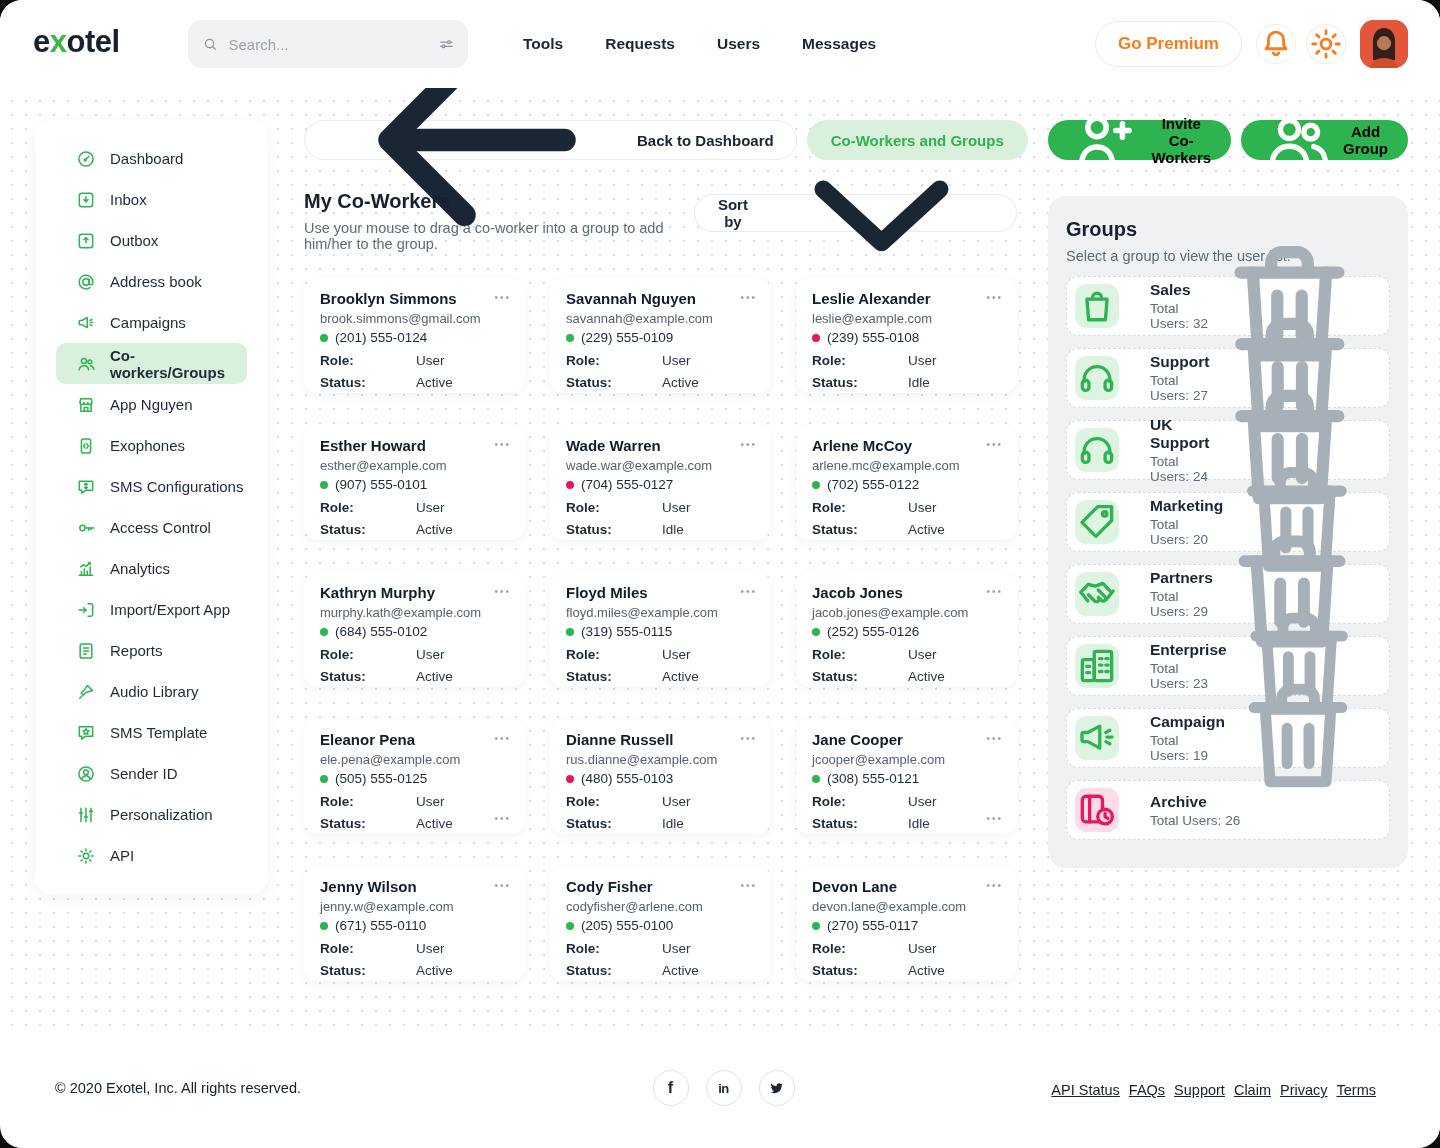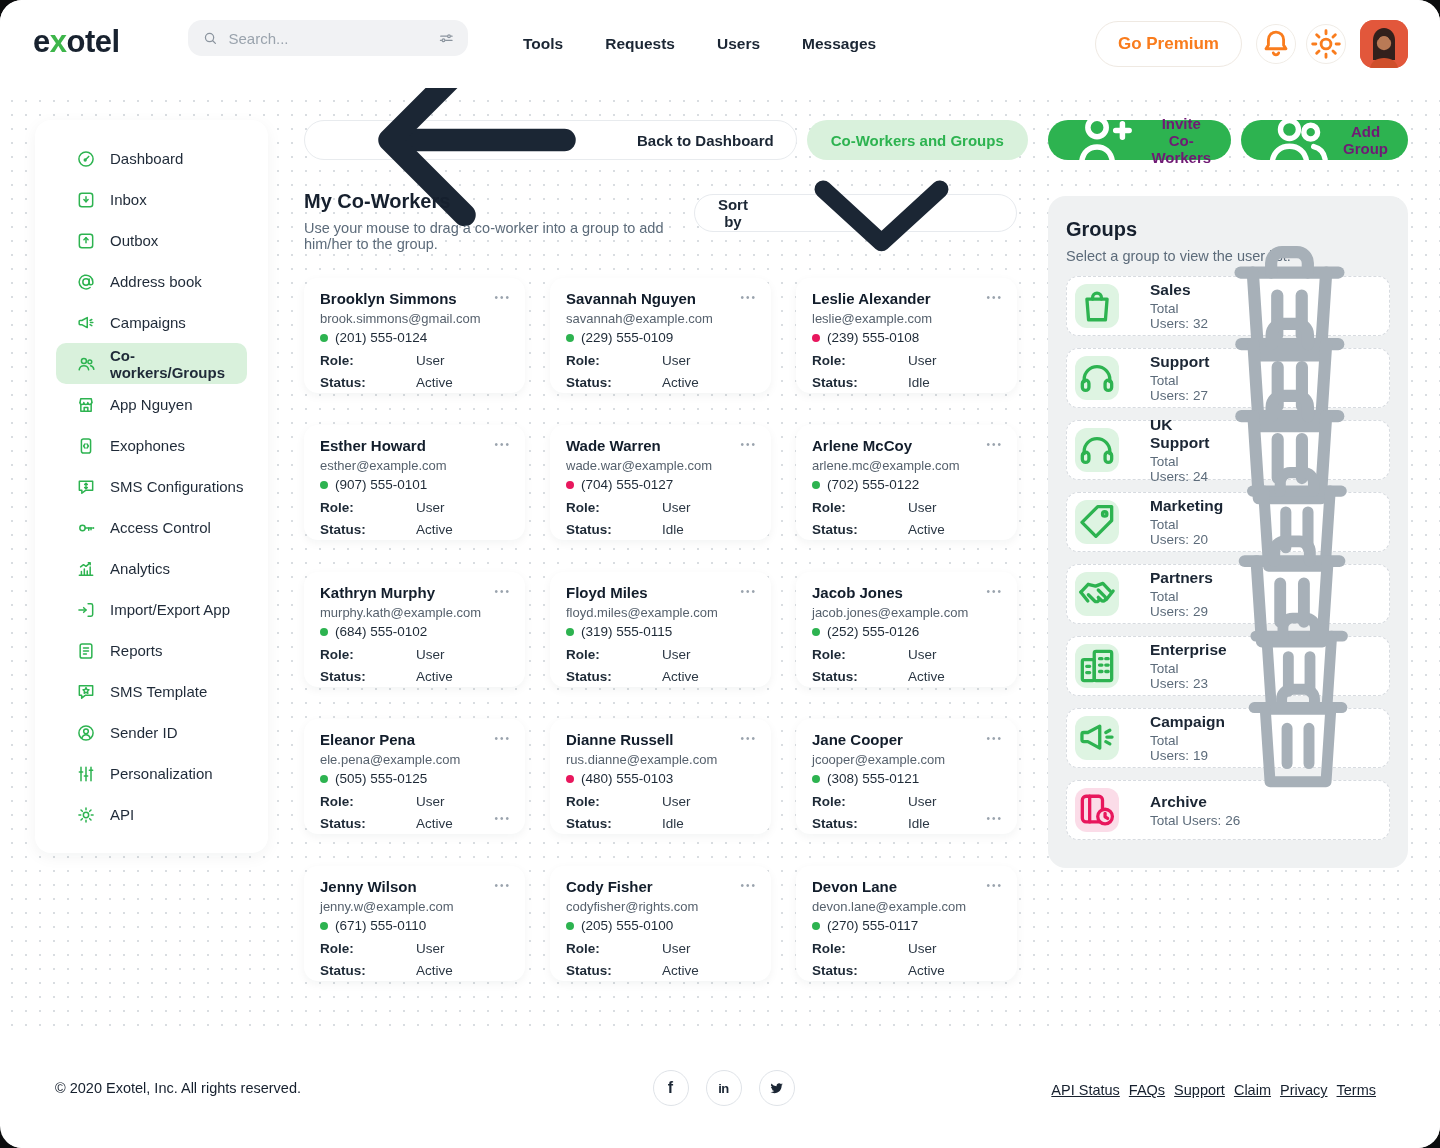--- a/index.html
+++ b/index.html
@@ -3,21 +3,21 @@
 <meta charset="utf-8">
 <style>
   * { margin:0; padding:0; box-sizing:border-box; }
   body { background:#0c0d0e; font-family:"Liberation Sans","DejaVu Sans",sans-serif; color:#1b2634; }
   .page { position:relative; width:1440px; height:1148px; margin:0 auto; background:#ffffff; border-radius:22px; overflow:hidden; }
 
   
   header { position:absolute; top:0; left:0; right:0; height:88px; background:#fff; z-index:5; }
   .logo { position:absolute; left:33px; top:24px; font-size:31px; font-weight:800; color:#18222f; letter-spacing:-.5px; }
   .logo .logo-x { color:#3db54a; }
-  .search-box { position:absolute; left:188px; top:20px; width:280px; height:36px; background:#f1f2f4; border-radius:14px; display:flex; align-items:center; padding:0 14px; gap:10px; }
+  .search-box { position:absolute; left:188px; top:20px; width:280px; height:48px; background:#f1f2f4; border-radius:14px; display:flex; align-items:center; padding:0 14px; gap:10px; }
   .search-box svg { width:19px; height:19px; color:#8b949e; flex:0 0 auto; }
   .search-box input { flex:1; border:none; outline:none; background:transparent; font-size:15px; color:#1b2634; font-family:inherit; }
   .search-box input::placeholder { color:#9aa3ad; }
   .main-nav { position:absolute; left:523px; top:0; height:88px; display:flex; align-items:center; gap:42px; }
   .nav-link { font-size:15.5px; font-weight:600; color:#1b2634; cursor:pointer; text-decoration:none; }
   .header-right { position:absolute; right:32px; top:0; height:88px; display:flex; align-items:center; gap:10px; }
   .go-premium { height:46px; padding:0 22px; border:1px solid #efe9e2; background:#fff; border-radius:24px; color:#f97c1d; font-size:17px; font-weight:700; font-family:inherit; cursor:pointer; margin-right:4px; }
   .icon-circle { width:40px; height:40px; border:1px solid #f0ece6; border-radius:50%; display:flex; align-items:center; justify-content:center; color:#f97c1d; cursor:pointer; background:#fff; }
   .icon-circle svg { width:19px; height:19px; }
   .avatar { width:48px; height:48px; border-radius:14px; background:#e2573b; overflow:hidden; margin-left:4px; cursor:pointer; }
@@ -35,21 +35,21 @@
   .side-item .s-ico svg { width:100%; height:100%; display:block; }
   .side-item.active { background:#d9f1dc; border-radius:10px; margin:0 21px; padding:0 6px 0 20px; font-weight:700; }
 
   
   .toolbar-left { position:absolute; left:304px; top:32px; display:flex; gap:10px; }
   .pill { height:40px; border-radius:20px; display:flex; align-items:center; gap:10px; font-size:15px; font-family:inherit; cursor:pointer; }
   .back-btn { background:#fff; border:1px solid #e8ebee; padding:12px 22px; font-weight:600; color:#1b2634; }
   .back-btn svg { width:18px; height:18px; color:#1b2634; }
   .page-pill { background:#d9f1dc; border:none; padding:0 24px; color:#2db350; font-weight:700; }
   .toolbar-right { position:absolute; left:1048px; top:32px; width:360px; display:flex; gap:10px; justify-content:flex-end; }
-  .green-btn { background:#2db350; border:none; color:#701a75; font-weight:700; padding:0 20px; }
+  .green-btn { background:#2db350; border:none; color:#000000; font-weight:700; padding:0 20px; }
   .green-btn svg { width:19px; height:19px; color:#fff; }
 
   
   .main-col { position:absolute; left:304px; top:102px; width:713px; }
   .head-row { display:flex; justify-content:space-between; align-items:flex-start; }
   .sec-title { font-size:20px; font-weight:700; color:#16202e; }
   .sec-sub { margin-top:7px; font-size:14.5px; color:#5c6b7a; }
   .sort-btn { height:38px; background:#fff; border:1px solid #e7eaee; border-radius:19px; padding:0 18px; display:flex; align-items:center; gap:12px; font-size:15px; font-weight:600; color:#1b2634; font-family:inherit; cursor:pointer; margin-top:4px; }
   .sort-btn svg { width:15px; height:15px; }
 
@@ -317,20 +317,30 @@
             <span class="s-ico">
               <svg viewBox="0 0 24 24" fill="none" stroke="currentColor" stroke-width="1.8" stroke-linecap="round" stroke-linejoin="round" style="width:100%;height:100%;display:block">
                 <rect x="5" y="3.5" width="14" height="17" rx="2.2"></rect>
                 <path d="M9 8.5h6M9 12h6M9 15.5h3.5"></path>
               </svg>
             </span>
             <span>Reports</span>
 
           </li>
 
+          <li class="side-item">
+            <span class="s-ico">
+              <svg viewBox="0 0 24 24" fill="none" stroke="currentColor" stroke-width="1.8" stroke-linecap="round" stroke-linejoin="round" style="width:100%;height:100%;display:block">
+                <path d="M13.8 4.2l6 6-7.8 2.3-3.3 3.3-2.5-2.5 3.3-3.3 4.3-5.8z"></path>
+                <path d="M7 17l-2.6 2.6"></path>
+              </svg>
+            </span>
+            <span>Audio Library</span>
+
+          </li>
 
           <li class="side-item">
             <span class="s-ico">
               <svg viewBox="0 0 24 24" fill="none" stroke="currentColor" stroke-width="1.8" stroke-linecap="round" stroke-linejoin="round" style="width:100%;height:100%;display:block">
                 <path d="M4 4.5h16V16h-9L6.8 19.4V16H4V4.5z"></path>
                 <path d="M12 6.8l1.1 2.2 2.4.4-1.7 1.7.4 2.4-2.2-1.1-2.2 1.1.4-2.4-1.7-1.7 2.4-.4L12 6.8z"></path>
               </svg>
             </span>
             <span>SMS Template</span>
 
@@ -701,21 +711,21 @@
               <span class="wc-value">Active</span>
             </div>
 
           </div>
 
           <div class="worker-card">
             <div class="wc-top">
               <div class="wc-name">Cody Fisher</div>
               <div class="wc-menu">•••</div>
             </div>
-            <div class="wc-email">codyfisher@rights.com</div>
+            <div class="wc-email">codyfisher@arlene.com</div>
             <div class="wc-phone">
               <span class="dot green"></span>
               <span>(205) 555-0100</span>
             </div>
             <div class="wc-kv">
               <span class="wc-label">Role:</span>
               <span class="wc-value">User</span>
             </div>
             <div class="wc-kv">
               <span class="wc-label">Status:</span>

